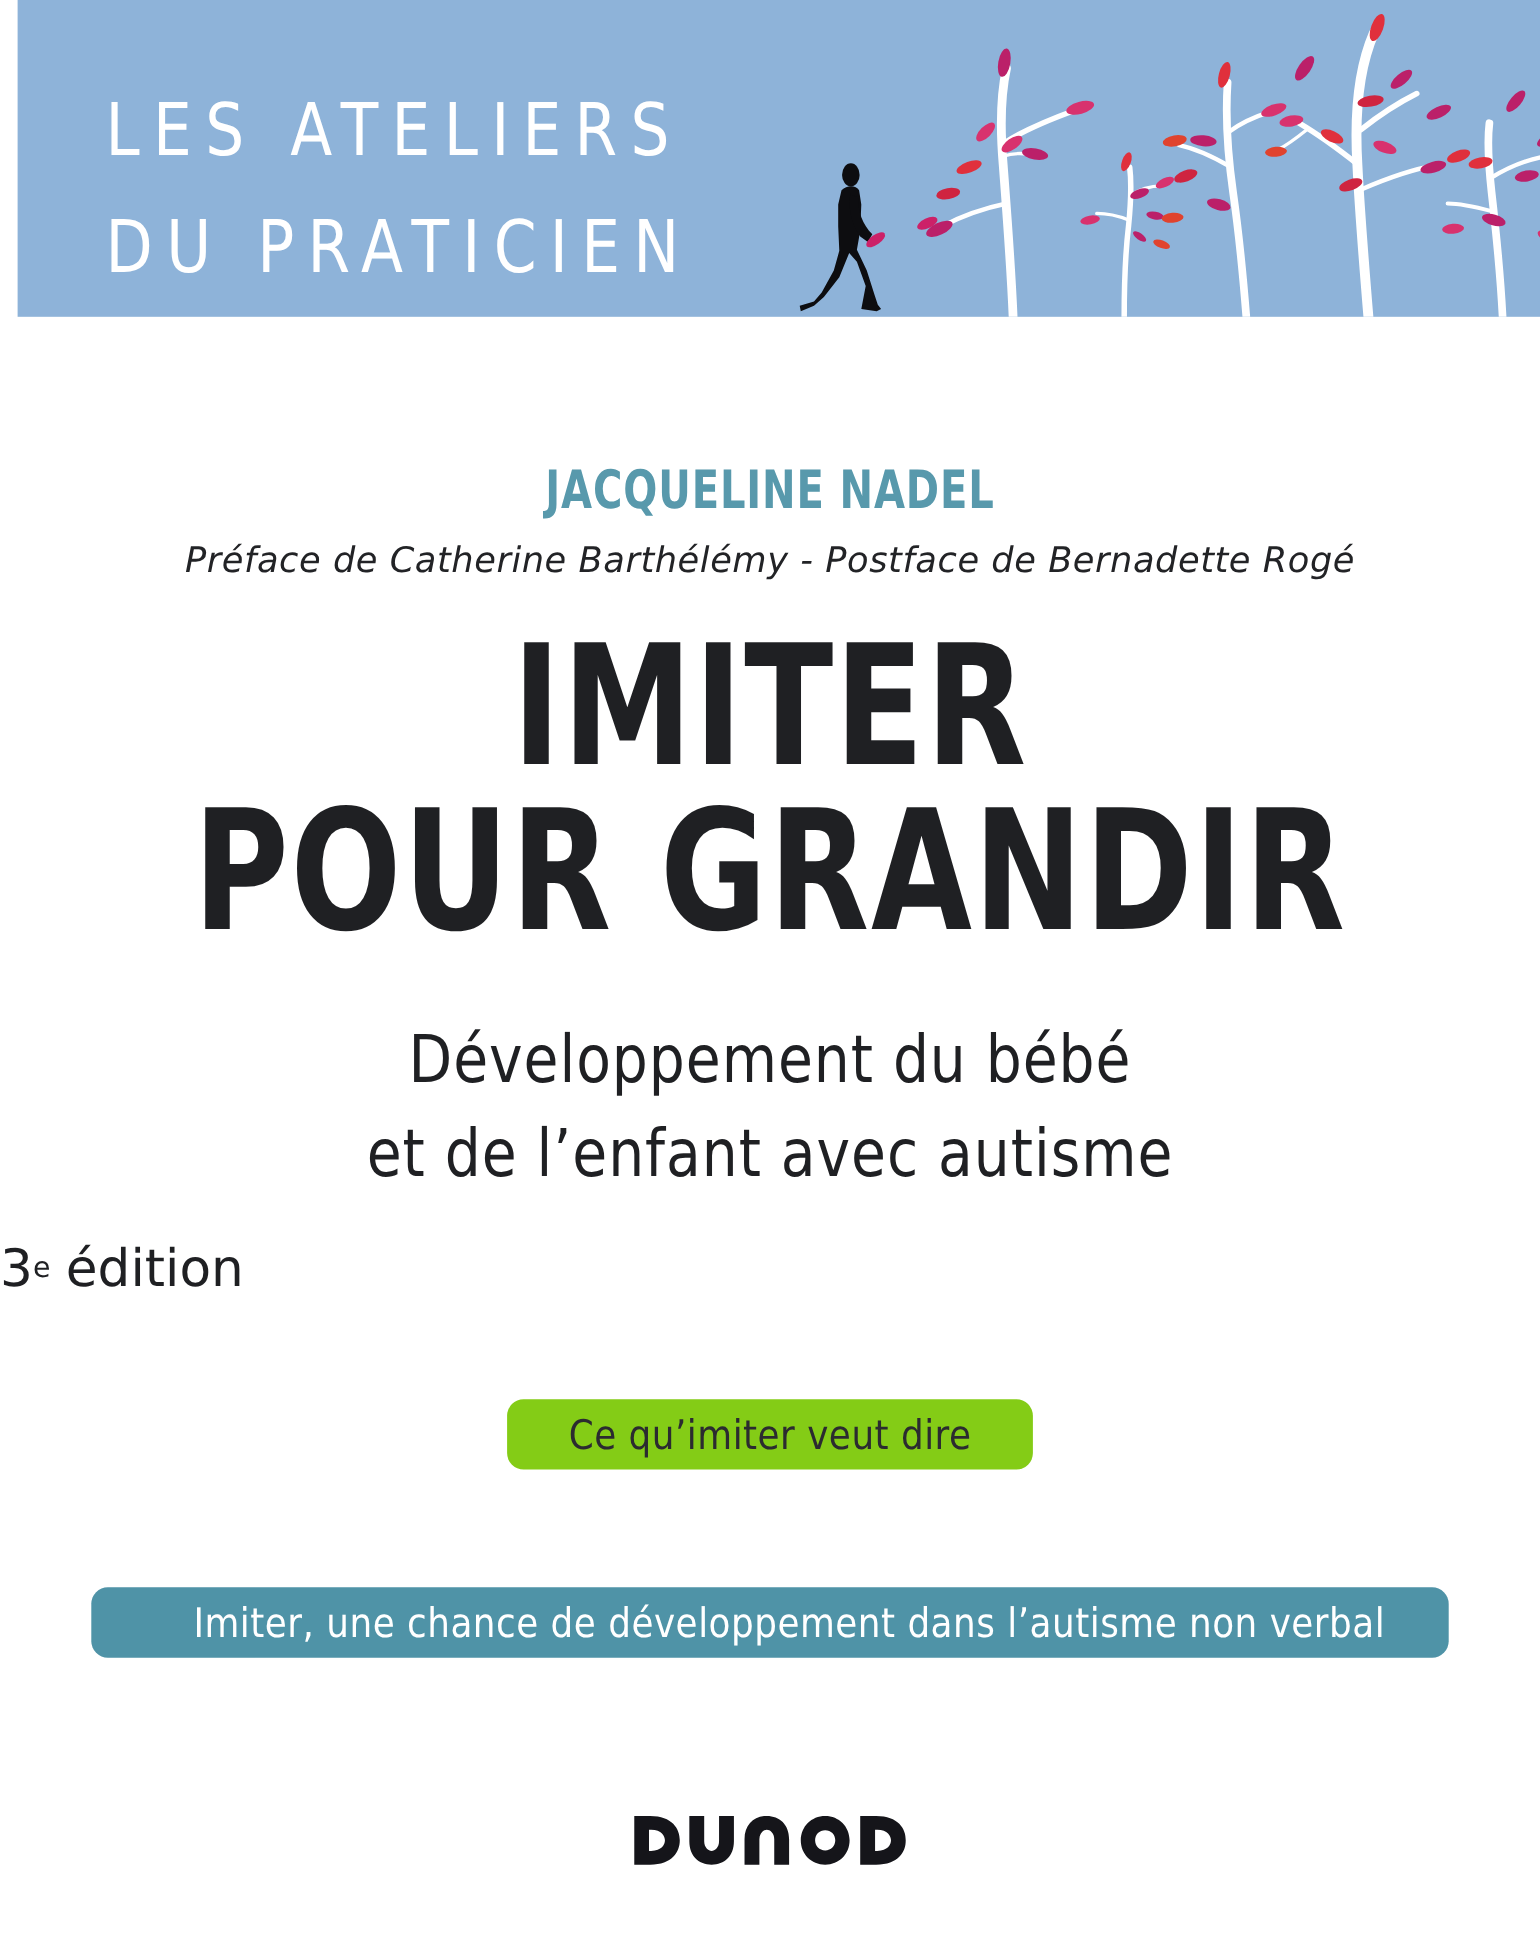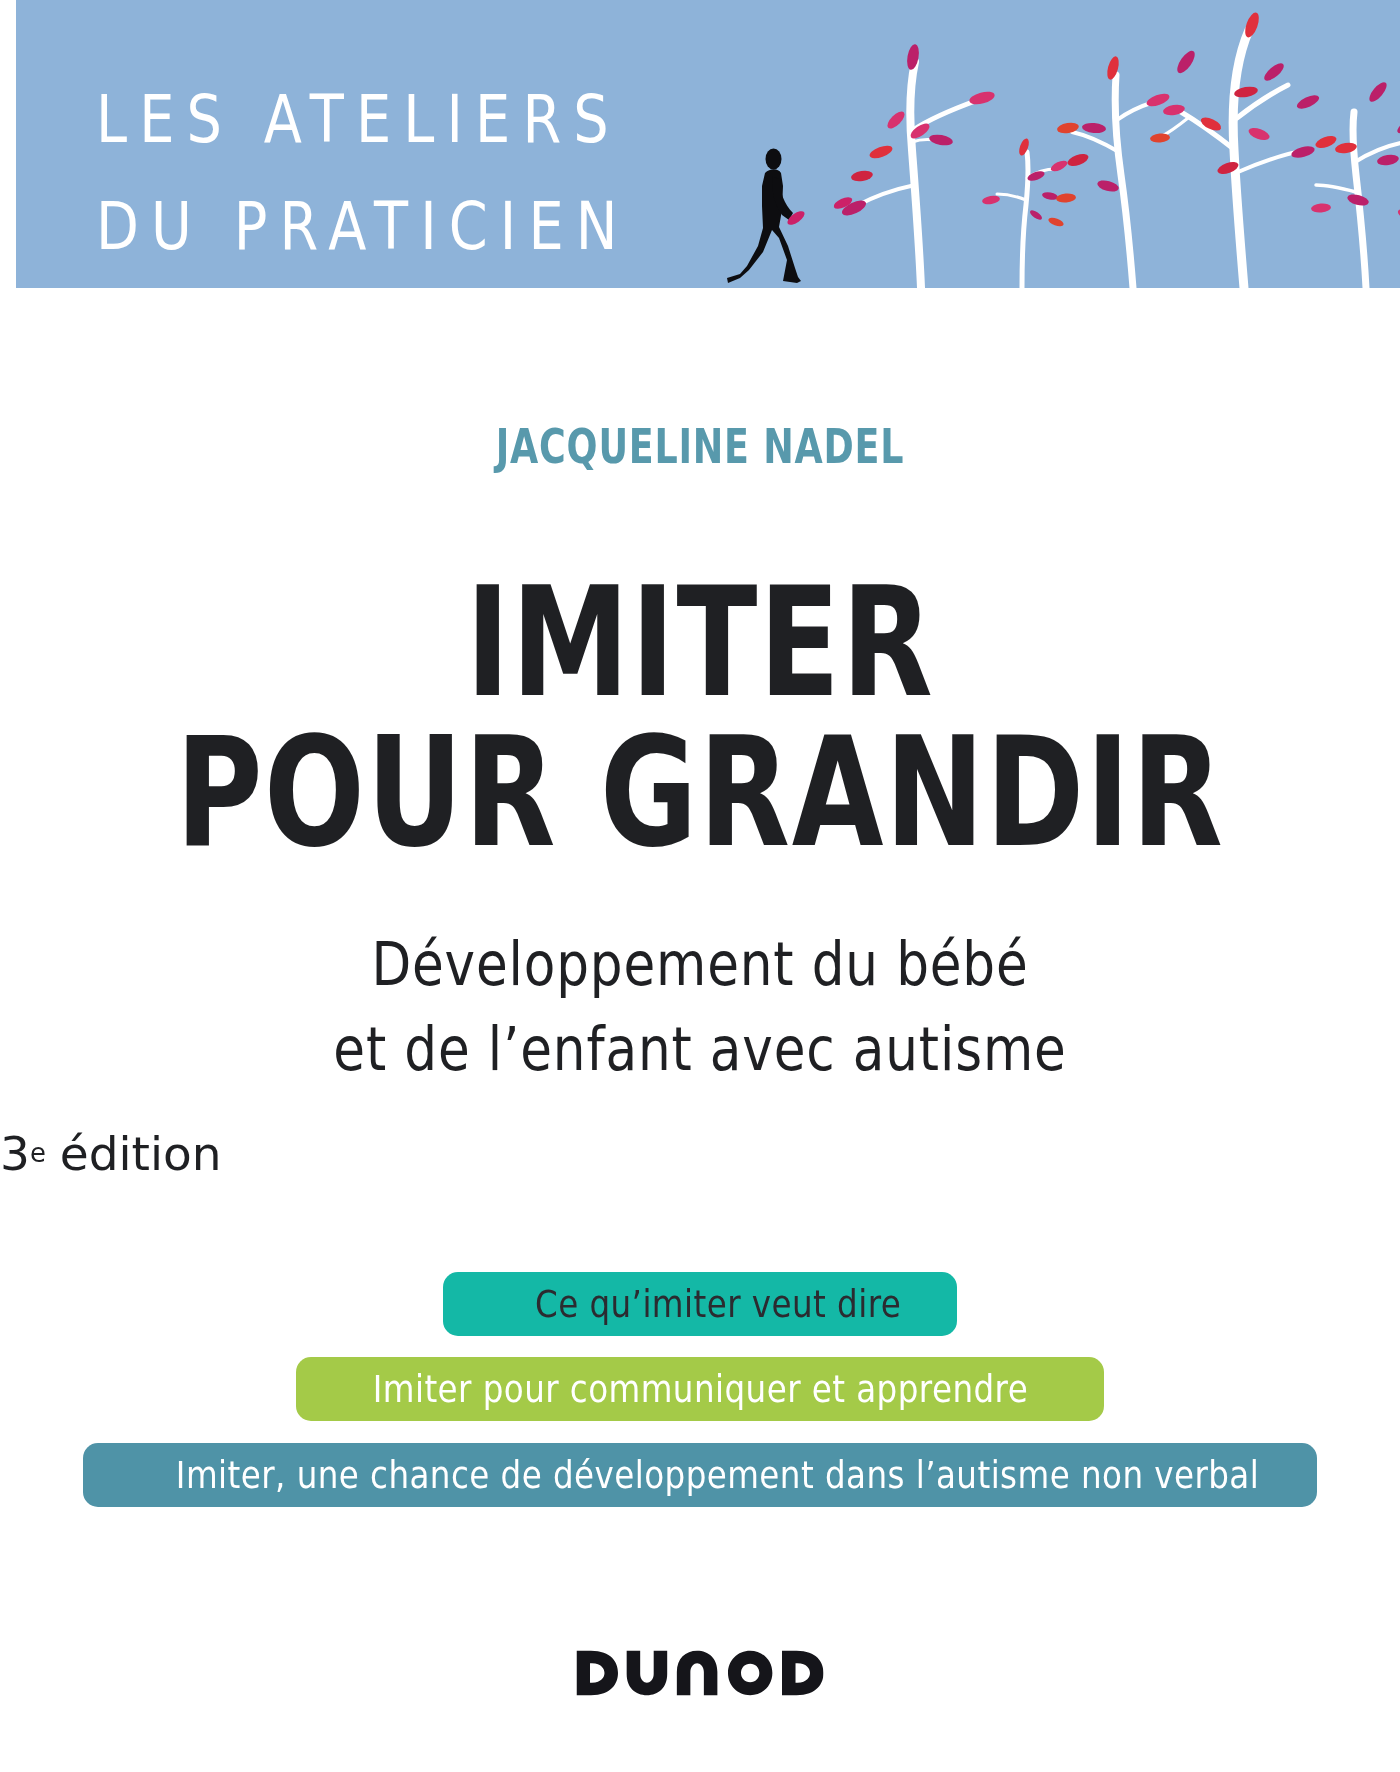--- a/index.html
+++ b/index.html
@@ -166,40 +166,38 @@
       </g>
     </svg>
     <div class="series-title">
       <div>LES ATELIERS</div>
       <div>DU PRATICIEN</div>
     </div>
   </header>
 
   <div class="author" style="color: rgb(88, 153, 172);">JACQUELINE NADEL</div>
 
+  <div class="preface">Préface de Catherine Barthélémy - Postface de Bernadette Rogé</div>
 
   <h1 class="main-title" style="margin: 0px; color: rgb(31, 32, 35);">
     <div>IMITER</div>
     <div>POUR GRANDIR</div>
   </h1>
 
   <div class="subtitle">
     <div>Développement du bébé</div>
     <div>et de l’enfant avec autisme</div>
   </div>
 
   <div class="edition">
     <span>3</span><sup>e</sup><span class="ed-label">édition</span>
   </div>
 
-  <div class="pill pill-1" style="background-color: #14b8a6; padding-left: 36px;">
+  <div class="pill pill-1" style="background-color: #84cc16;">
     <span style="color: rgb(43, 43, 48);">Ce qu’imiter veut dire</span>
-  </div>
-  <div class="pill pill-2" style="background-color: rgb(164, 202, 72);">
-    <span style="color: rgb(255, 255, 255);">Imiter pour communiquer et apprendre</span>
   </div>
   <div class="pill pill-3" style="background-color: rgb(79, 147, 167); padding-left: 36px;">
     <span style="color: rgb(255, 255, 255);">Imiter, une chance de développement dans l’autisme non verbal</span>
   </div>
 
   <div class="publisher" role="img" aria-label="DUNOD" style="color: rgb(21, 21, 26);">
     <svg viewBox="0 0 256 46">
       <g fill="currentColor" fill-rule="evenodd">
 
         <path d="M0,0 H15 C36,0 43,12 43,23 C43,34 36,46 15,46 H0 Z

